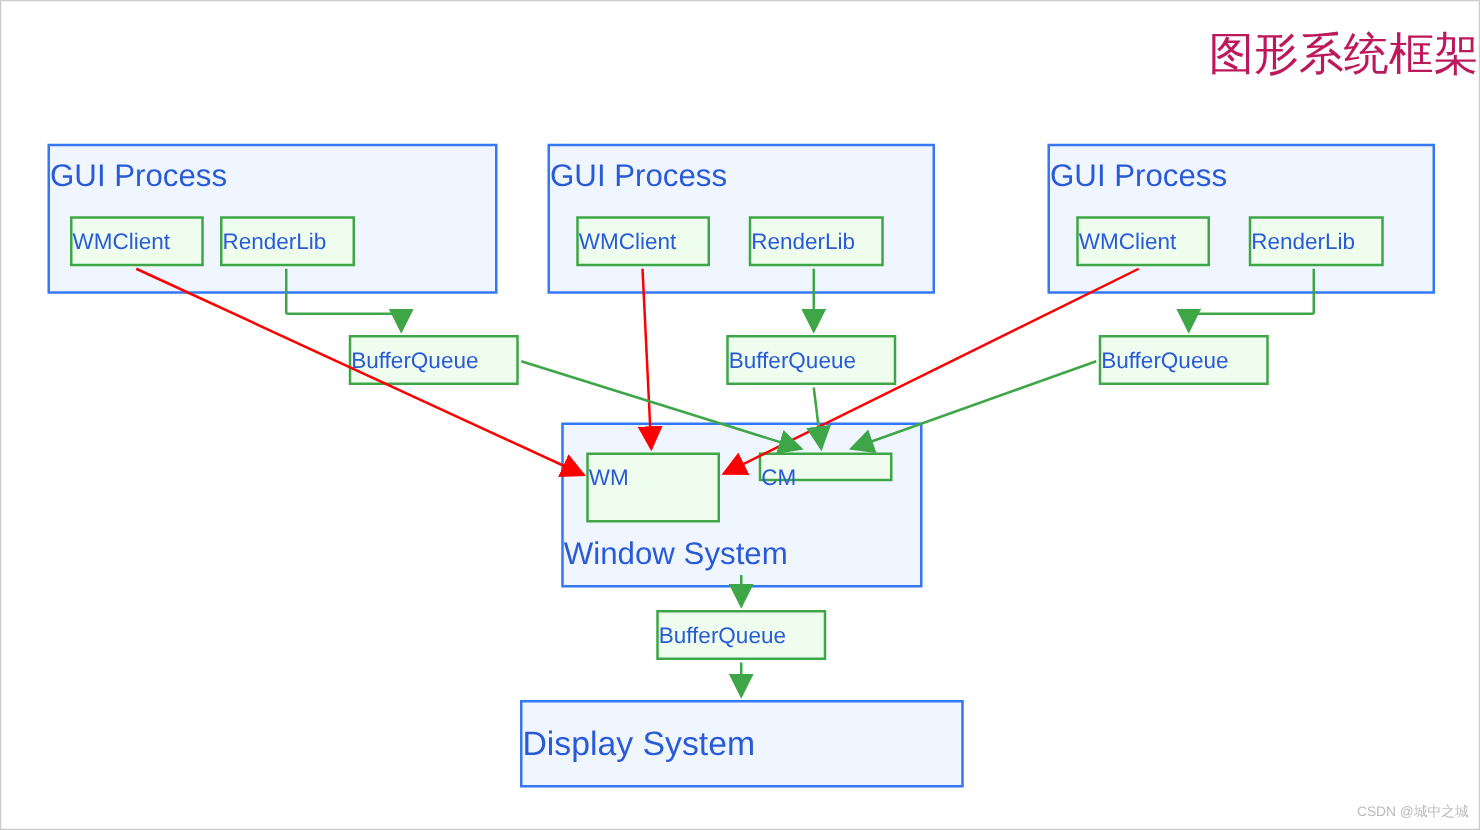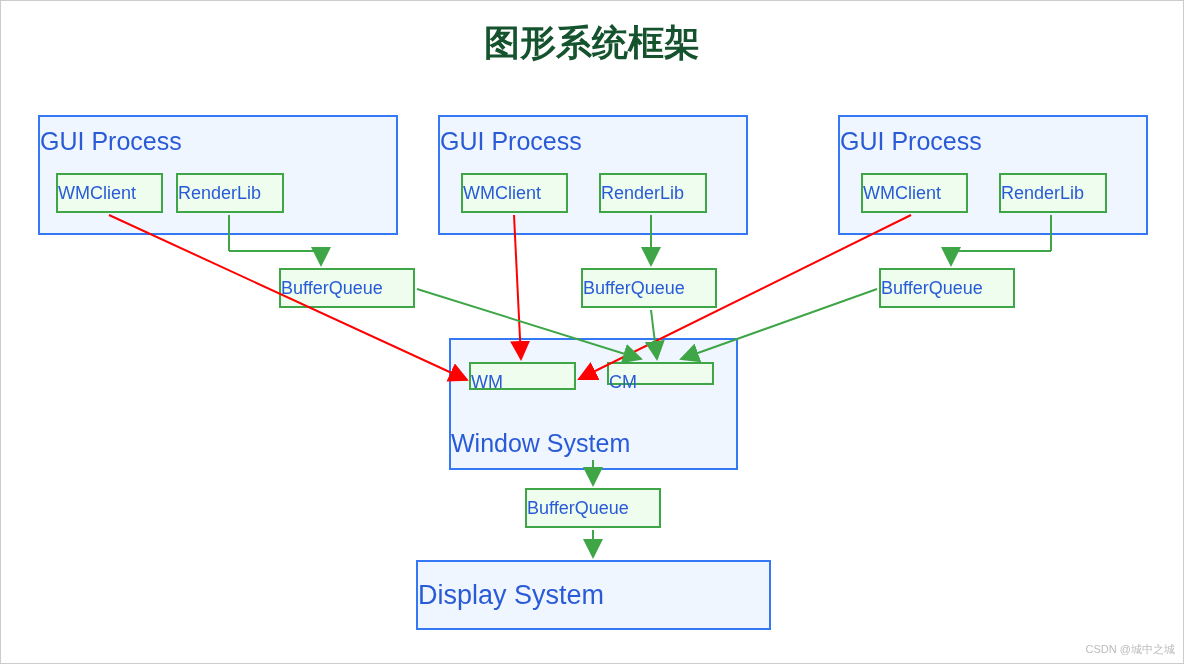--- a/index.html
+++ b/index.html
@@ -14,24 +14,24 @@
   height: 664px;
   background: #fff;
   border: 1px solid #ccc;
   box-sizing: border-box;
 }
 .title {
   position: absolute;
   left: 0;
   right: 0;
   top: 18px;
-  text-align: center;
-  color: #14532d;
+  text-align: right;
+  color: #be185d;
   font-size: 36px;
-  font-weight: 700;
+  font-weight: 400;
 }
 .box {
   position: absolute;
   box-sizing: border-box;
 }
 .blue-box {
   border: 2px solid #3478f6;
   background: #f0f6ff;
 }
 .green-box {
@@ -99,21 +99,21 @@
   <div class="box green-box" style="left:580px; top:267px; width:136px; height:40px;">
     <div class="label" style="font-size:18px; line-height:36px;">BufferQueue</div>
   </div>
   <div class="box green-box" style="left:878px; top:267px; width:136px; height:40px;">
     <div class="label" style="font-size:18px; line-height:36px;">BufferQueue</div>
   </div>
 
   <div class="box blue-box" style="left:448px; top:337px; width:289px; height:132px;">
     <div class="label" style="font-size:25px; position:absolute; bottom:10px; left:0; right:0;">Window System</div>
   </div>
-  <div class="box green-box" style="left:468px; top:361px; width:107px; height:28px;">
+  <div class="box green-box" style="left:468px; top:361px; width:107px; height:56px;">
     <div class="label" style="font-size:18px; line-height:36px;">WM</div>
   </div>
   <div class="box green-box" style="left:606px; top:361px; width:107px; height:23px;">
     <div class="label" style="font-size:18px; line-height:36px;">CM</div>
   </div>
 
   <div class="box green-box" style="left:524px; top:487px; width:136px; height:40px;">
     <div class="label" style="font-size:18px; line-height:36px;">BufferQueue</div>
   </div>
 

